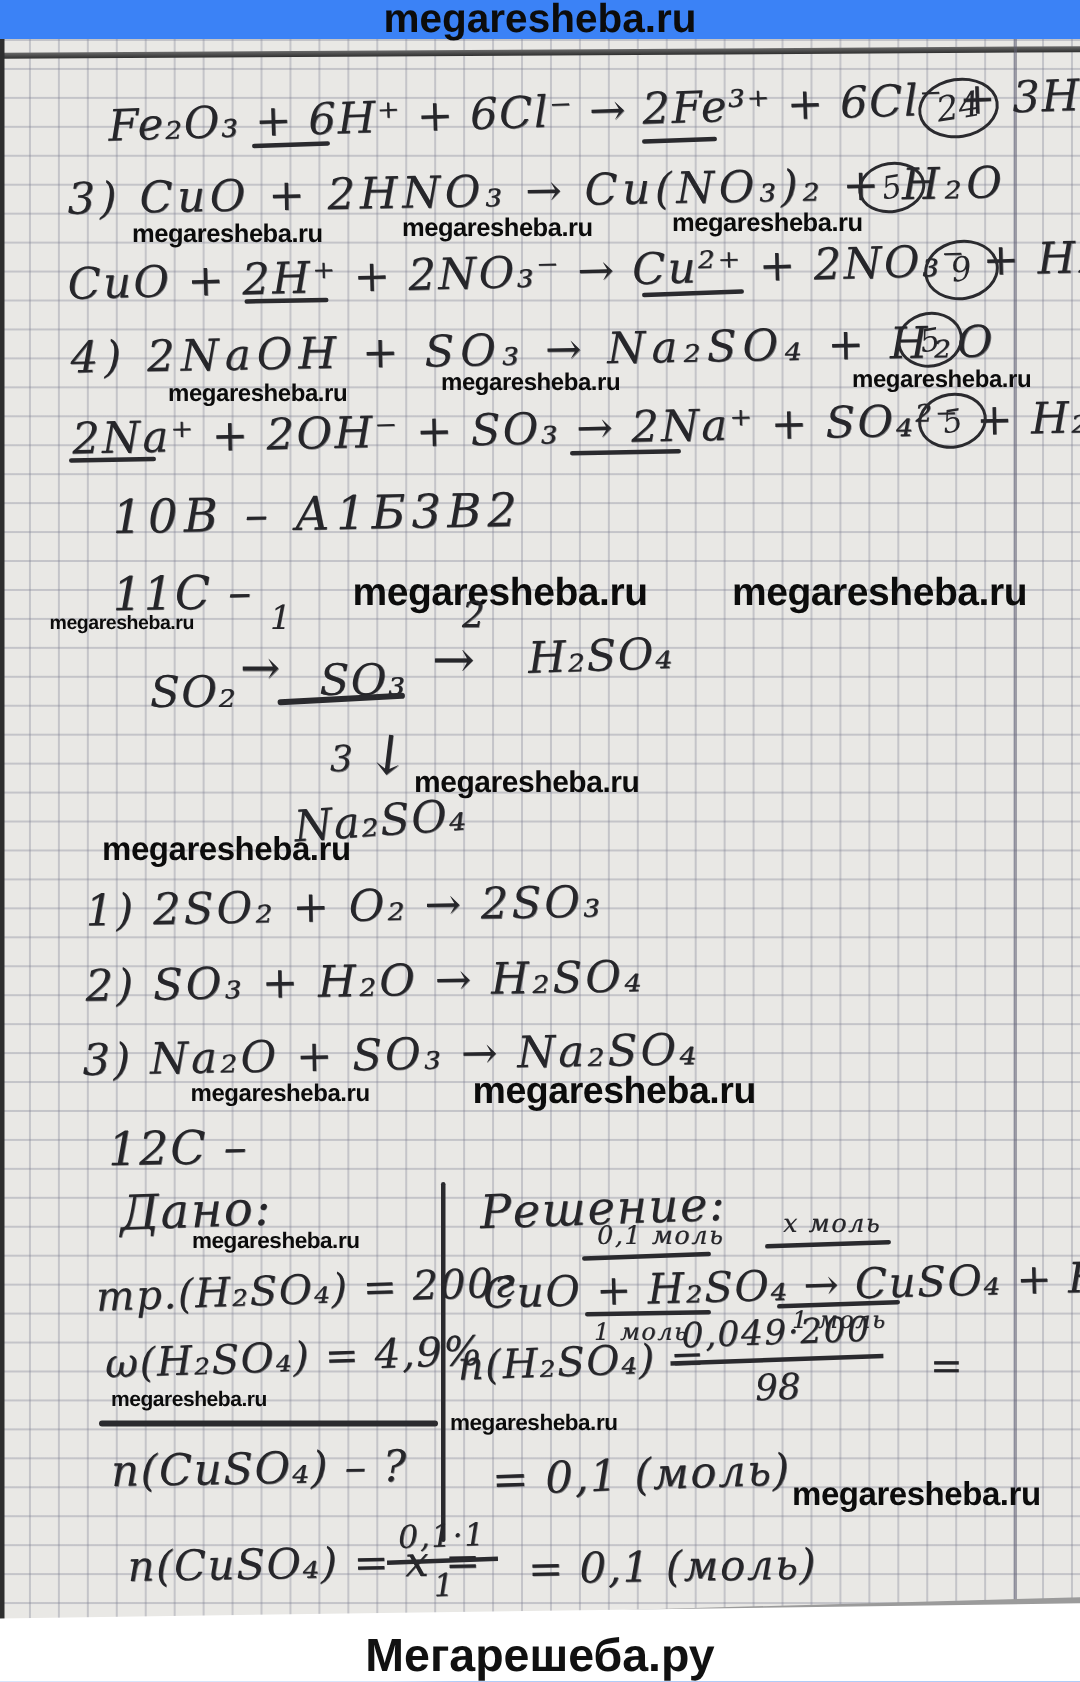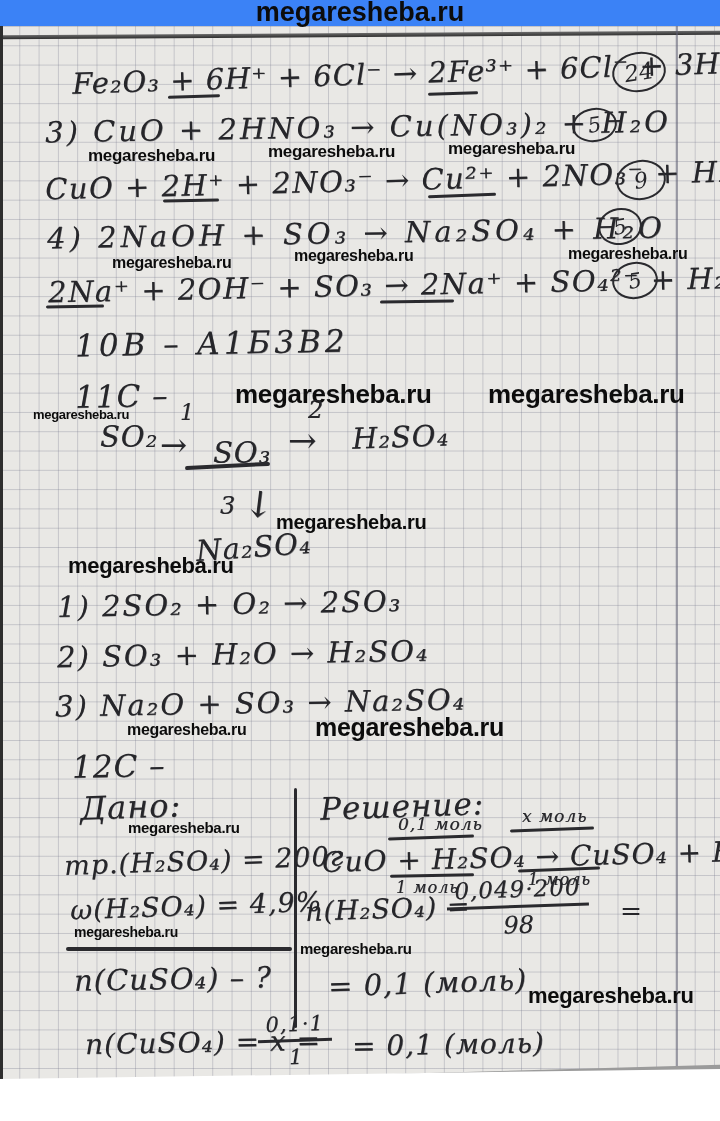--- a/index.html
+++ b/index.html
@@ -102,21 +102,21 @@
   <div class="stroke" style="left:46px; top:305px; width:58px; transform:rotate(-1deg);"></div>
   <div class="stroke" style="left:380px; top:300px; width:74px; transform:rotate(-1deg);"></div>
 
   <div class="hand" style="left:75px; top:325px; font-size:31px; letter-spacing:4px; transform:rotate(-1deg);">10В – А1Б3В2</div>
 
   <div class="hand" style="left:75px; top:378px; font-size:31px; transform:rotate(-1deg);">11С –</div>
   <div class="wm" style="left:235px; top:381px; font-size:26px;">megaresheba.ru</div>
   <div class="wm" style="left:488px; top:381px; font-size:26px;">megaresheba.ru</div>
   <div class="wm" style="left:33px; top:408px; font-size:13px;">megaresheba.ru</div>
 
-  <div class="hand" style="left:100px; top:420px;">SO₂</div>
+  <div class="hand" style="left:100px; top:444px;">SO₂</div>
   <div class="hand" style="left:160px; top:426px; font-size:32px;">→</div>
   <div class="hand" style="left:180px; top:400px; font-size:22px;">1</div>
   <div class="hand" style="left:213px; top:436px;">SO₃</div>
   <div class="stroke" style="left:185px; top:464px; width:85px; height:3.5px; transform:rotate(-3deg);"></div>
   <div class="hand" style="left:288px; top:420px; font-size:34px;">→</div>
   <div class="hand" style="left:308px; top:396px; font-size:24px;">2</div>
   <div class="hand" style="left:352px; top:420px; transform:rotate(-2deg);">H₂SO₄</div>
   <div class="hand" style="left:220px; top:492px; font-size:24px;">3</div>
   <div class="hand" style="left:244px; top:484px; font-size:36px; transform:rotate(7deg);">↓</div>
   <div class="hand" style="left:196px; top:530px; transform:rotate(-4deg);">Na₂SO₄</div>
@@ -165,14 +165,15 @@
   <div class="hand" style="left:85px; top:1026px; font-size:28px; transform:rotate(-1deg);">n(CuSO₄) = x =</div>
   <div class="frac" style="left:258px; top:1012px; transform:rotate(-2deg);">
     <span class="num" style="font-size:21px;">0,1·1</span>
     <span class="den" style="font-size:21px;">1</span>
   </div>
   <div class="hand" style="left:352px; top:1028px; font-size:28px; transform:rotate(-1deg);">= 0,1 (моль)</div>
 
   <div class="graycut"></div>
   <div class="bottomcut"></div>
   <div class="footerband"></div>
+  <div class="footer-text">Мегарешеба.ру</div>
 
 </div>
 
 </body></html>

